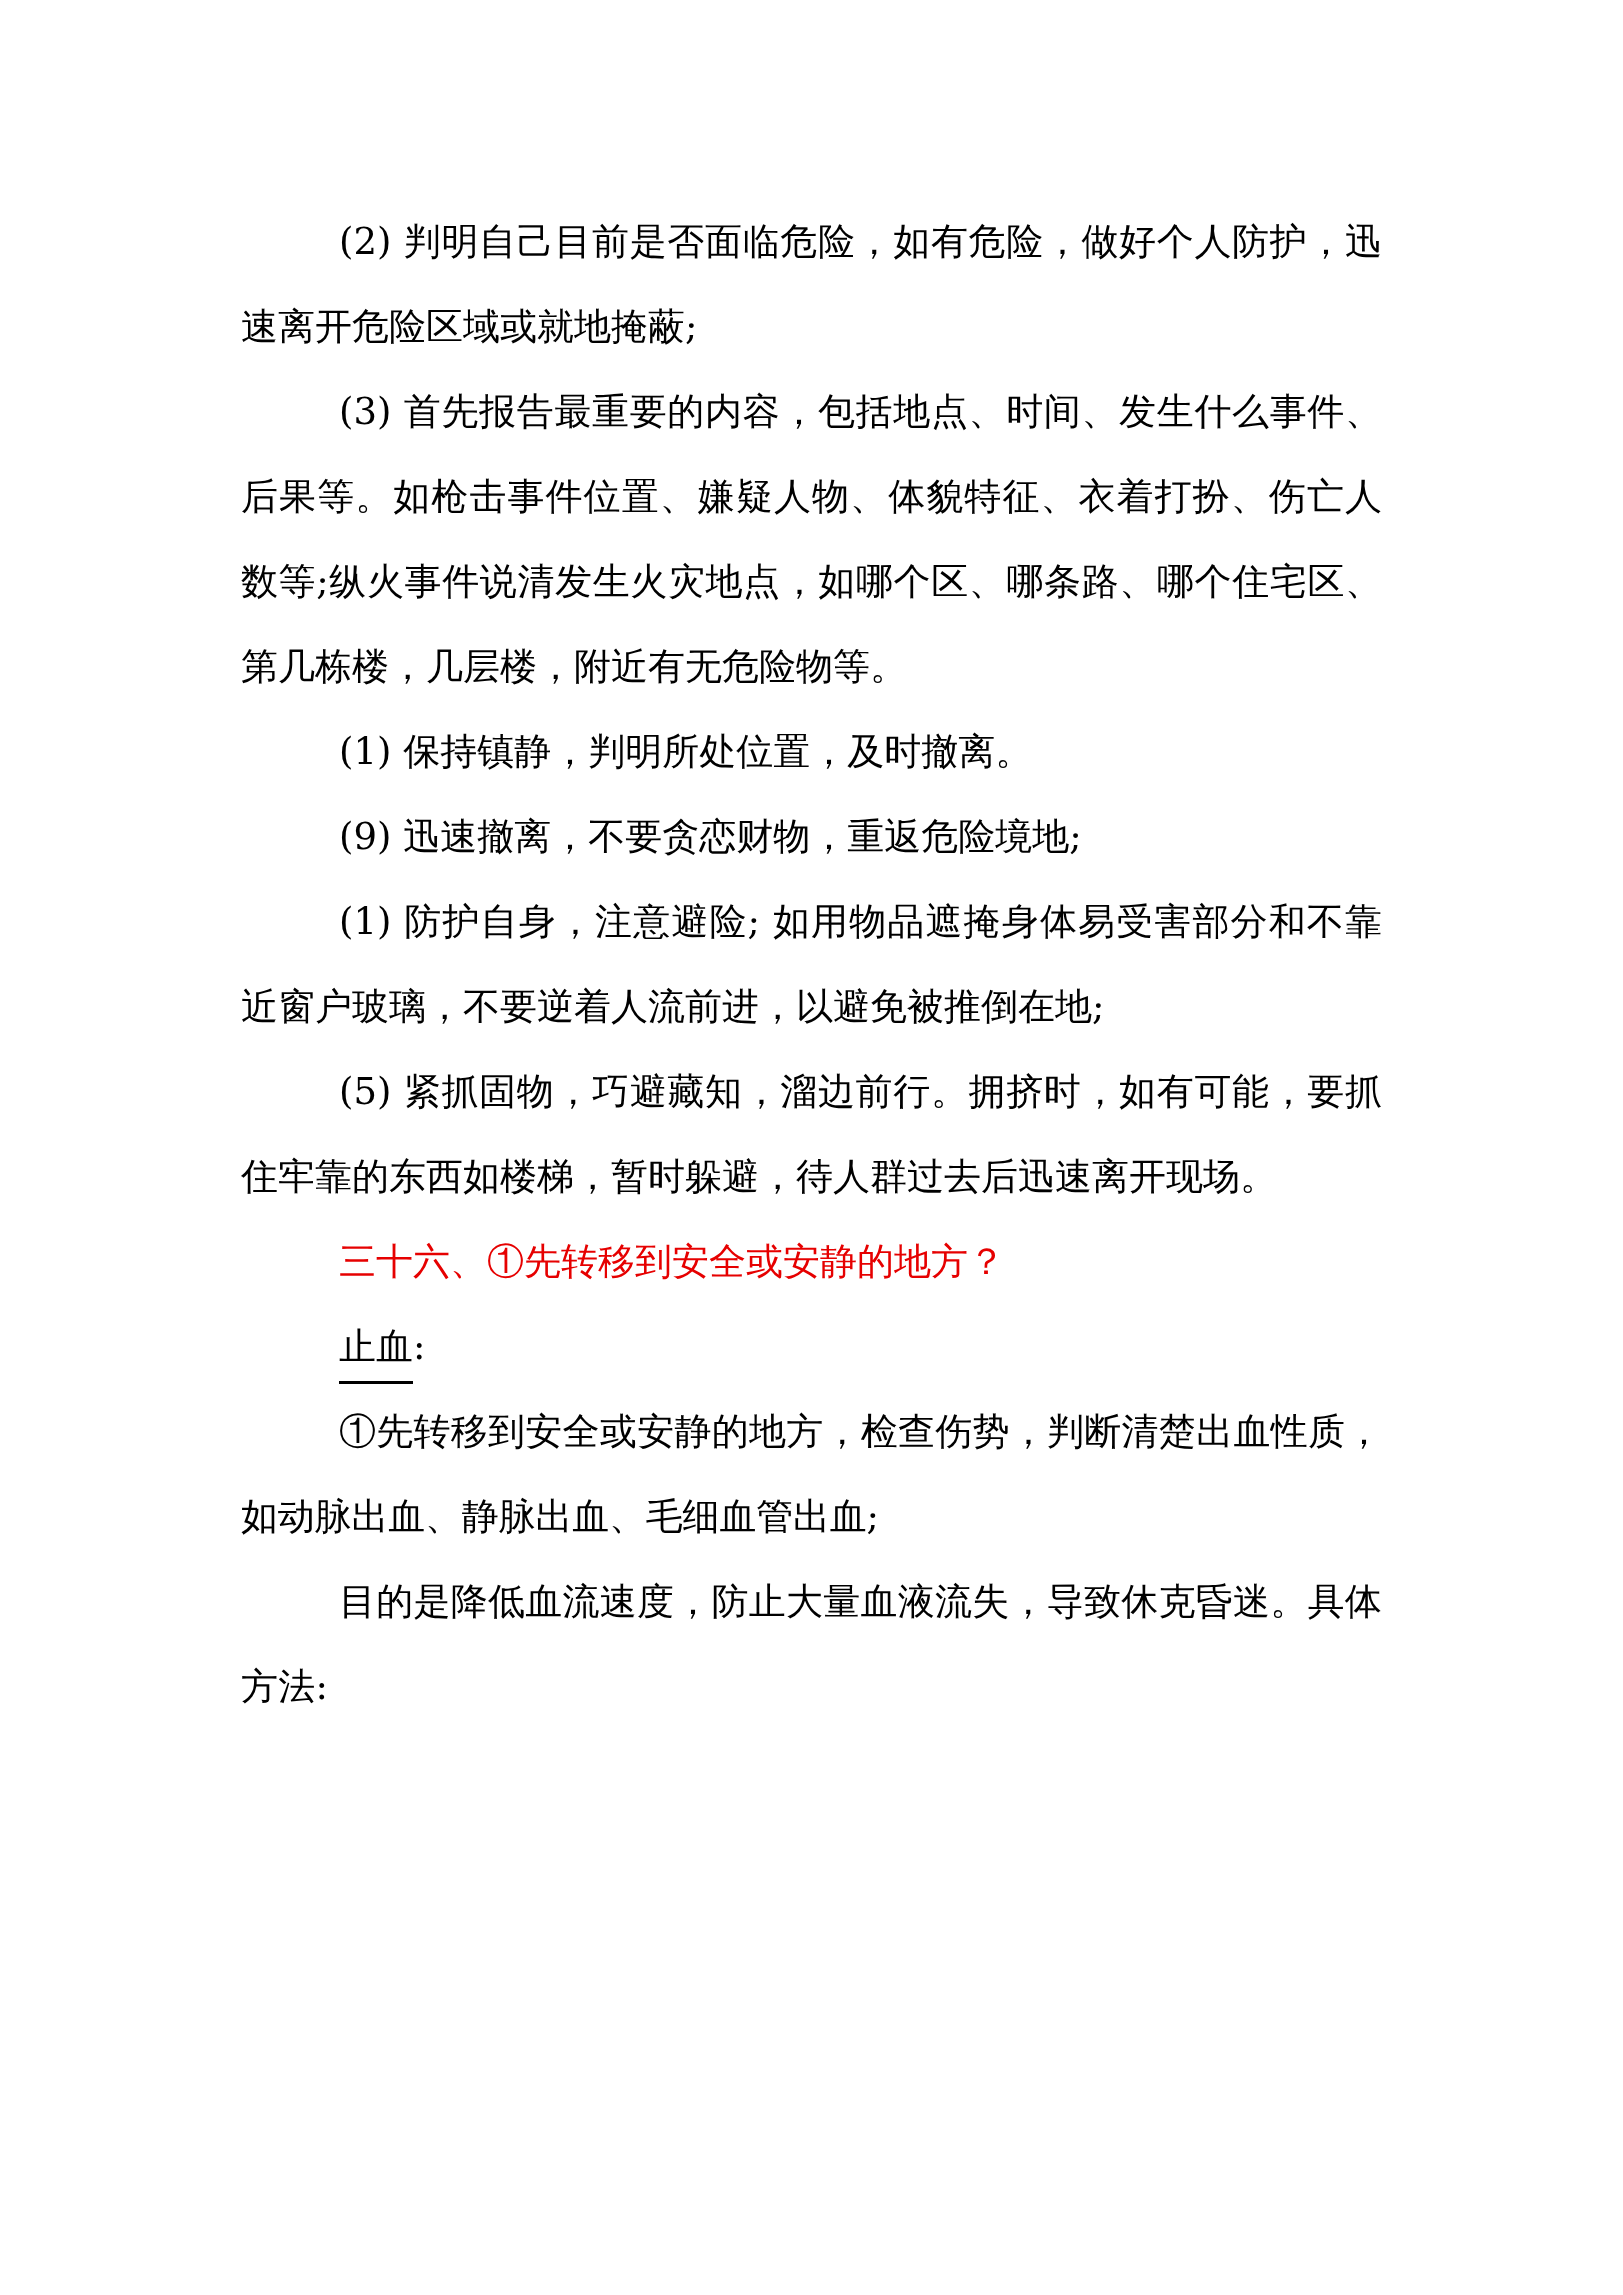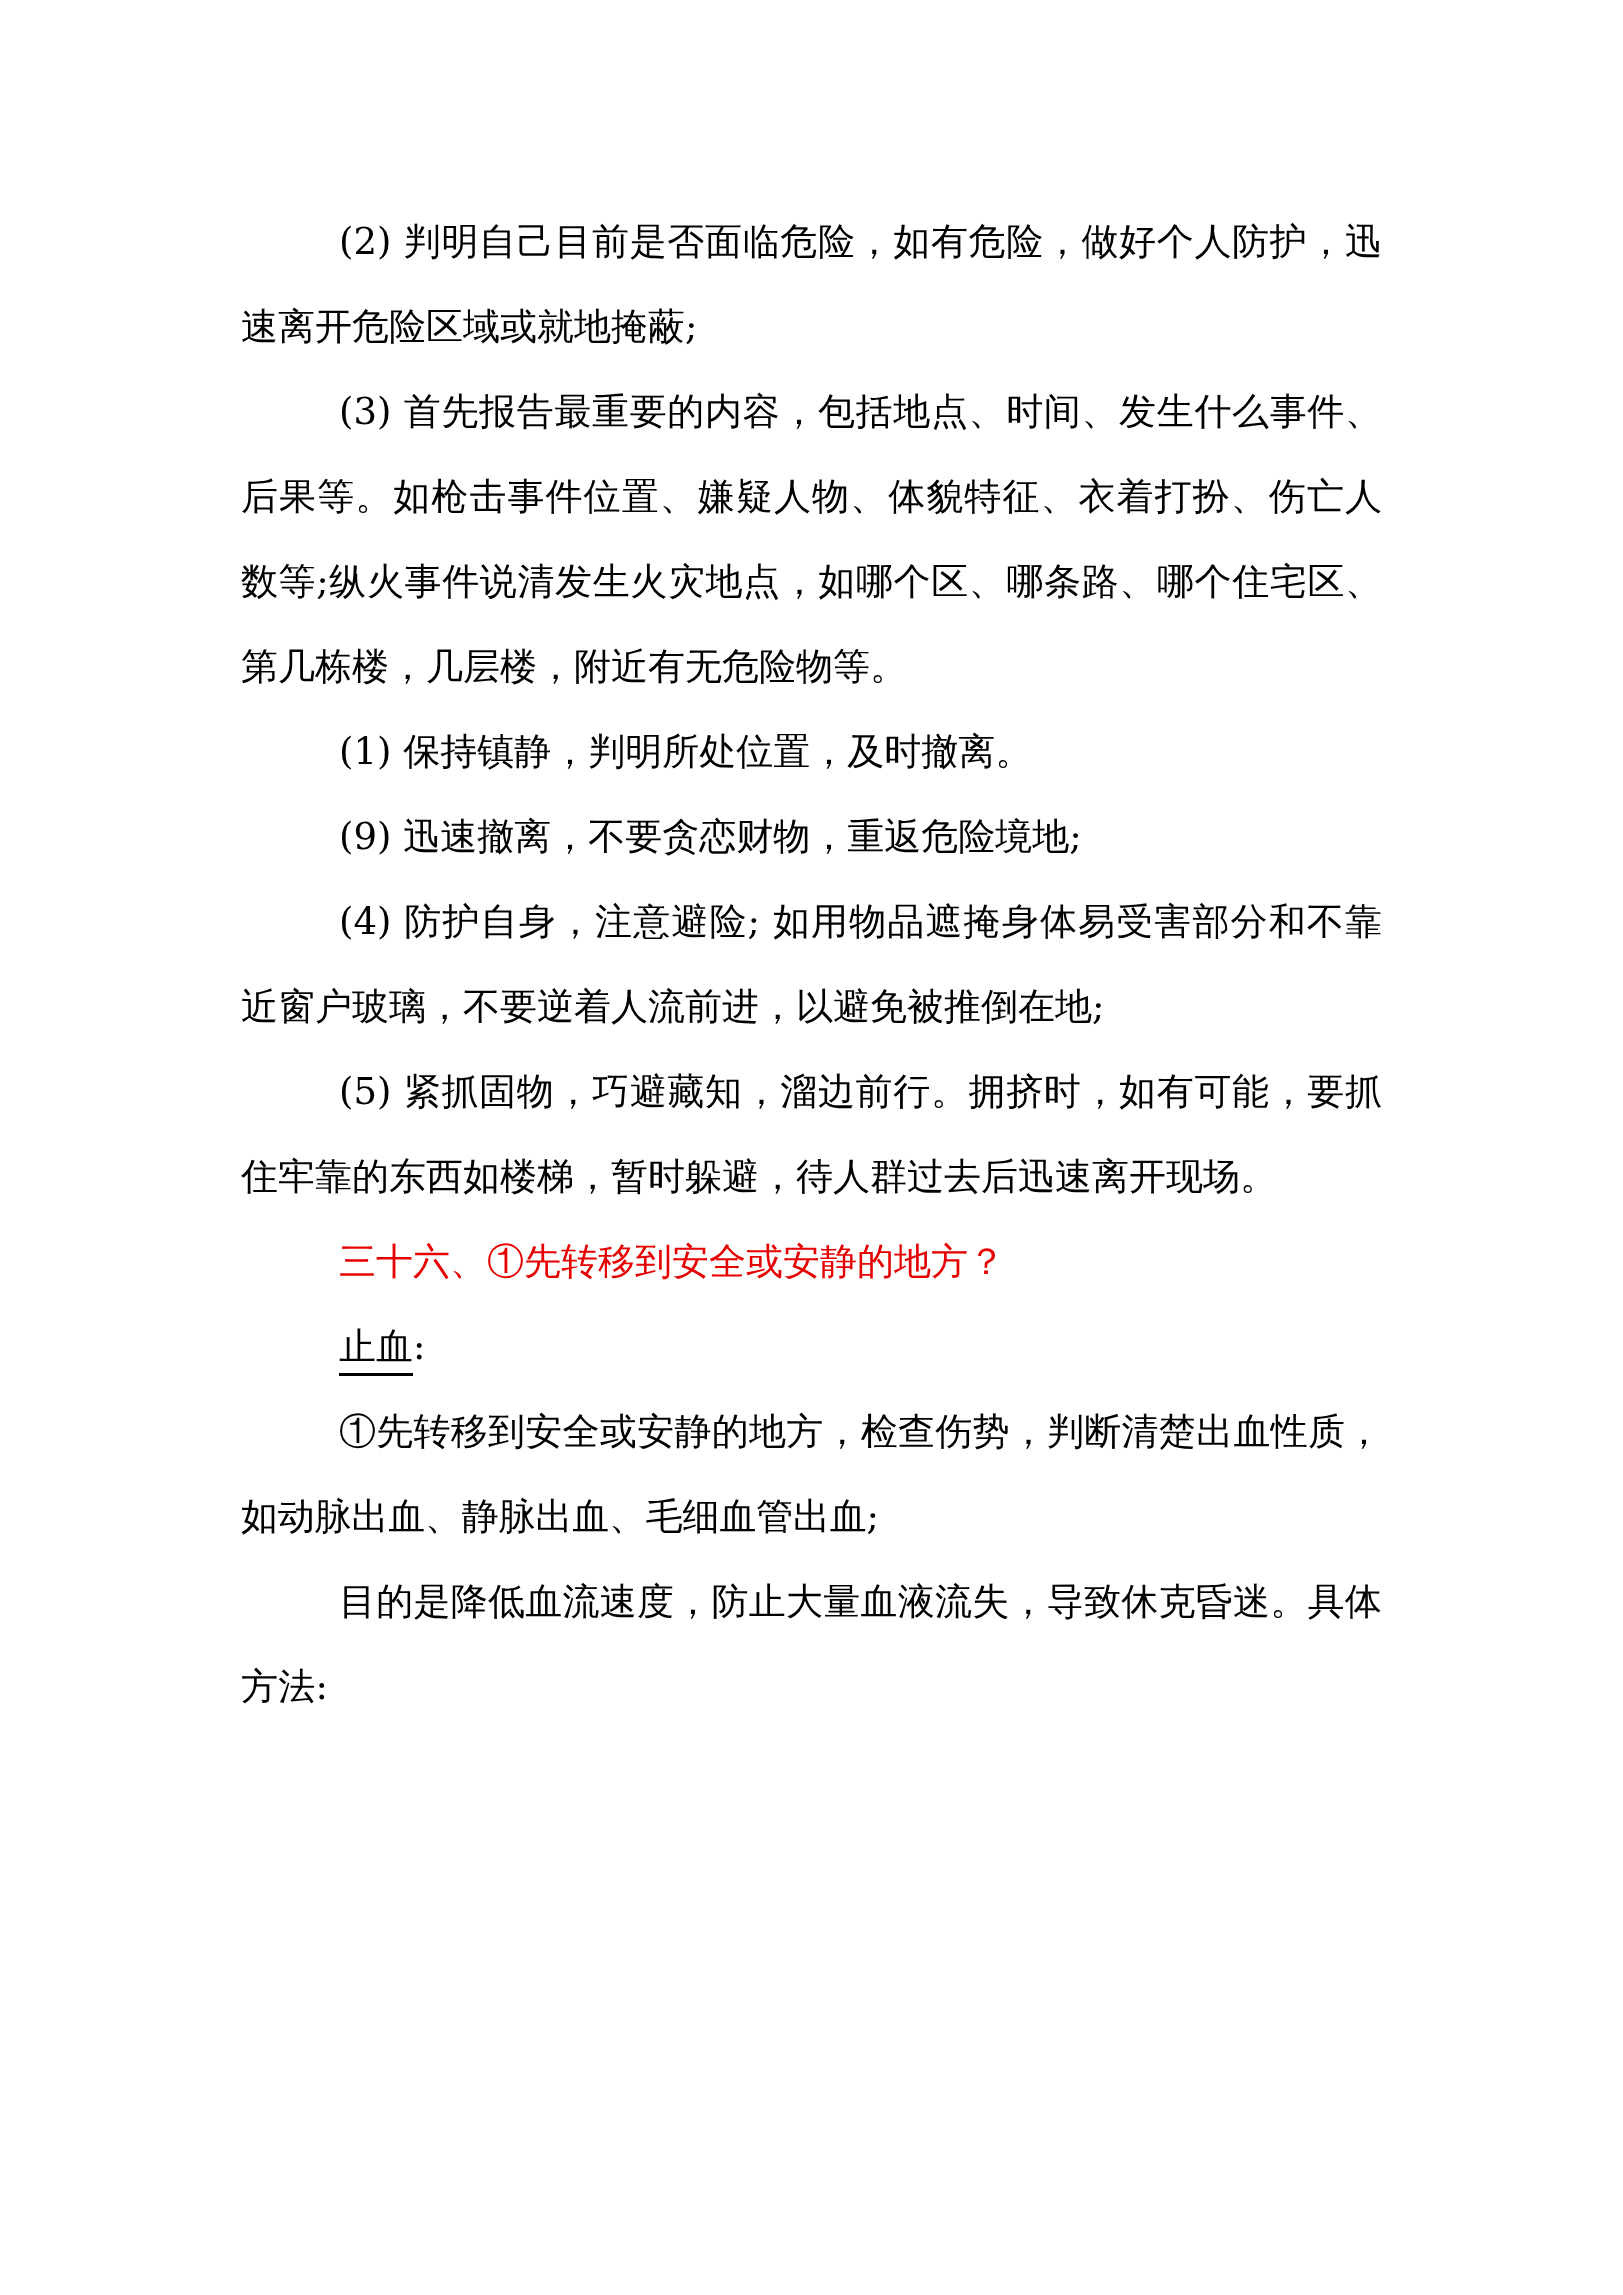--- a/index.html
+++ b/index.html
@@ -36,21 +36,21 @@
   }
   .heading {
     color: var(--accent-red, #e60000);
     font-weight: bold;
   }
   .bold {
     font-weight: bold;
   }
   .underline {
     border-bottom: 3.9px solid currentColor;
-    padding-bottom: 5px;
+    padding-bottom: 13px;
   }
   
   .loose { letter-spacing: 0.2px; }
   .tight { letter-spacing: -0.2px; }
 </style>
 </head>
 <body>
 
 <div class="page">
   <div class="doc">
@@ -58,21 +58,21 @@
     <p class="para">(2) 判明自己目前是否面临危险，如有危险，做好个人防护，迅速离开危险区域或就地掩蔽;</p>
 
     <p class="para">(3) 首先报告最重要的内容，包括地点、时间、发生什么事件、后果等。如枪击事件位置、嫌疑人物、体貌特征、衣着打扮、伤亡人数等;纵火事件说清发生火灾地点，如哪个区、哪条路、哪个住宅区、第几栋楼，几层楼，附近有无危险物等。</p>
 
 
     <p class="para">(1) 保持镇静，判明所处位置，及时撤离。</p>
 
 
     <p class="para">(9) 迅速撤离，不要贪恋财物，重返危险境地;</p>
 
-    <p class="para">(4) 防护自身，注意避险; 如用物品遮掩身体易受害部分和不靠近窗户玻璃，不要逆着人流前进，以避免被推倒在地;</p>
+    <p class="para">(1) 防护自身，注意避险; 如用物品遮掩身体易受害部分和不靠近窗户玻璃，不要逆着人流前进，以避免被推倒在地;</p>
 
     <p class="para">(5) 紧抓固物，巧避藏知，溜边前行。拥挤时，如有可能，要抓住牢靠的东西如楼梯，暂时躲避，待人群过去后迅速离开现场。</p>
 
     <h2 class="heading">三十六、①先转移到安全或安静的地方？</h2>
 
     <p class="para bold"><span class="underline">止血</span><span>:</span></p>
 
     <p class="para tight">①先转移到安全或安静的地方，检查伤势，判断清楚出血性质，如动脉出血、静脉出血、毛细血管出血;</p>
 
     <p class="para loose">目的是降低血流速度，防止大量血液流失，导致休克昏迷。具体方法:</p>

